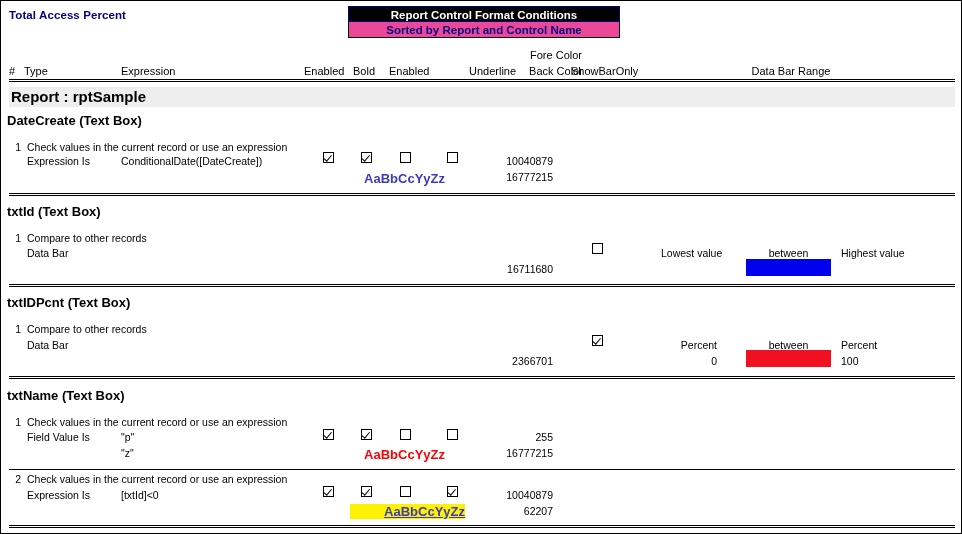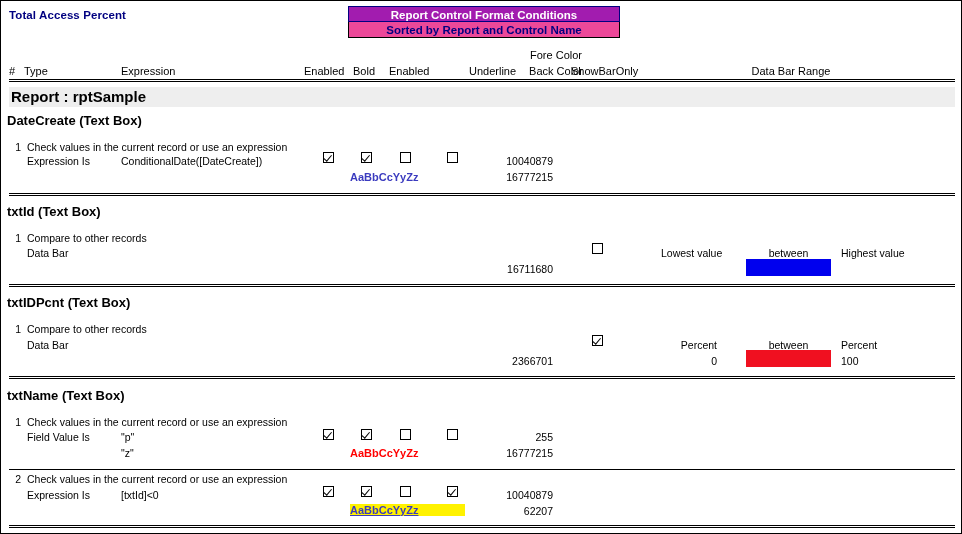--- a/index.html
+++ b/index.html
@@ -35,21 +35,21 @@
     color: #000080;
     letter-spacing: .1px;
   }
   .titlebox {
     position: absolute;
     left: 347px;
     top: 5px;
     width: 272px;
   }
   .titlebox .t1 {
-    background: #a21caf;
+    background: #000000;
     color: #ffffff;
     font-weight: bold;
     font-size: 11.5px;
     text-align: center;
     line-height: 16px;
     height: 16px;
     border: 1px solid #000080;
     box-sizing: border-box;
   }
   .titlebox .t2 {
@@ -168,24 +168,24 @@
 
   
   .num {
     position: absolute;
     font-size: 10.5px;
     text-align: right;
     white-space: nowrap;
   }
   .sample {
     position: absolute;
-    font-size: 11px;
-    font-weight: bold;
-    white-space: nowrap;
-    text-align: left;
+    font-size: 13px;
+    font-weight: bold;
+    white-space: nowrap;
+    text-align: right;
   }
 
   
   .bar-label {
     position: absolute;
     font-size: 10.5px;
     white-space: nowrap;
   }
   .bar-rect {
     position: absolute;

